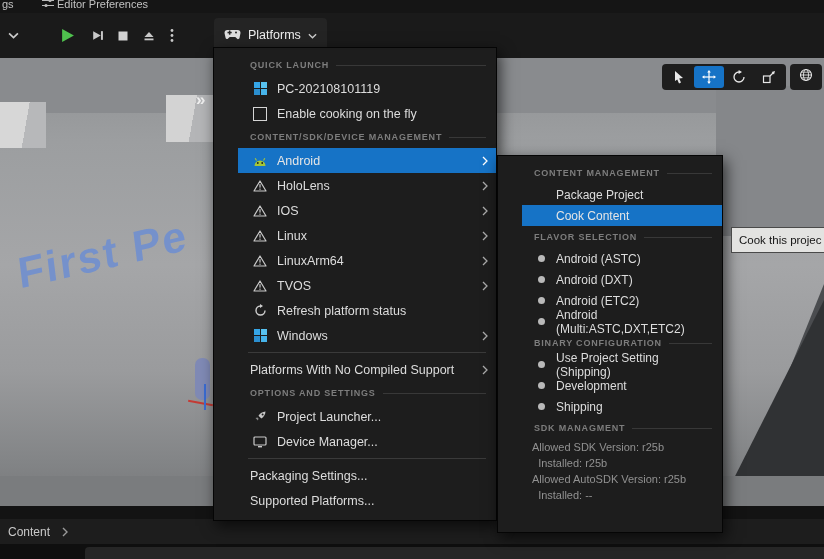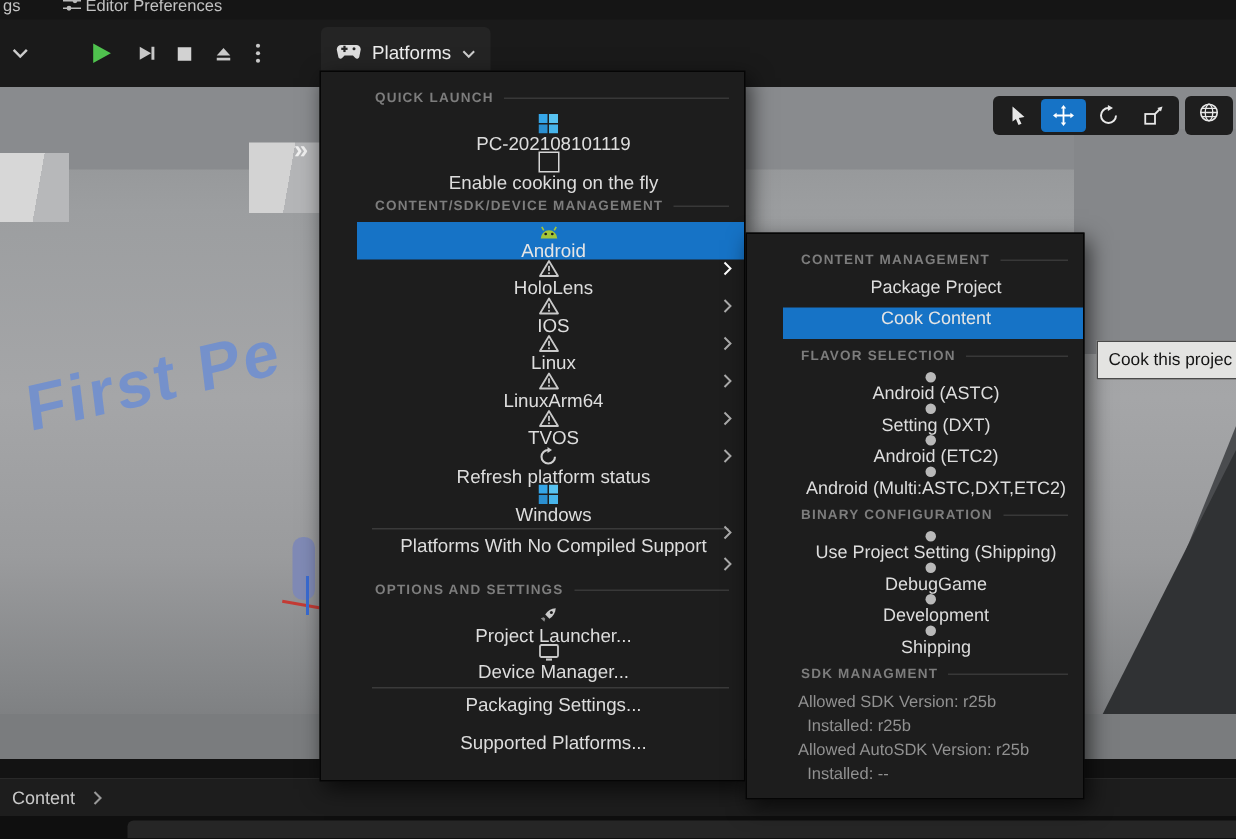--- a/index.html
+++ b/index.html
@@ -54,21 +54,21 @@
   .vtool.active{background:var(--accent,#1673c6);}
 
   
   .menu{position:absolute;background:#1d1d1d;border:1px solid #050505;box-shadow:3px 5px 14px rgba(0,0,0,.65);
     z-index:50;box-sizing:border-box;padding-top:6px;padding-left:24px;}
   .menu-main{left:213px;top:47px;width:284px;height:474px;}
   .menu-sub{left:497px;top:155px;width:226px;height:378px;z-index:55;}
   .mhdr{height:22px;display:flex;align-items:center;gap:7px;padding:0 10px 0 12px;
     font-size:9px;font-weight:bold;letter-spacing:.8px;color:#7d7d7d;text-transform:uppercase;}
   .mhdr::after{content:"";flex:1;height:1px;background:#383838;}
-  .mi{height:25px;display:flex;align-items:center;padding:0 8px 0 12px;font-size:12.5px;color:#dddddd;cursor:pointer;flex-direction:column;}
+  .mi{height:25px;display:flex;align-items:center;padding:0 8px 0 12px;font-size:12.5px;color:#dddddd;cursor:pointer;}
   .menu-sub .mi{height:21px;font-size:12px;}
   .mi .ic{width:20px;margin-right:7px;display:flex;align-items:center;justify-content:center;flex:none;}
   .menu-sub .mi .ic{width:14px;margin-right:8px;}
   .mi .arrow{margin-left:auto;display:flex;align-items:center;}
   .mi.selected{background:var(--accent,#1673c6);color:#e5e5e5;}
   .msep{height:1px;background:#3a3a3a;margin:4px 10px;}
   .checkbox{width:14px;height:14px;border:1.5px solid #d5d5d5;background:transparent;box-sizing:border-box;}
   .radio{width:7px;height:7px;border-radius:50%;background:#b9b9b9;}
   .sdk-line{font-size:11px;line-height:16px;color:#919191;padding-left:10px;white-space:pre-wrap;}
 
@@ -427,21 +427,21 @@
     <div class="mi">
       <span class="ic">
           <span class="radio"></span>
         </span>
       <span>Android (ASTC)</span>
     </div>
     <div class="mi">
       <span class="ic">
           <span class="radio"></span>
         </span>
-      <span>Setting (DXT)</span>
+      <span>Android (DXT)</span>
     </div>
     <div class="mi">
       <span class="ic">
           <span class="radio"></span>
         </span>
       <span>Android (ETC2)</span>
     </div>
     <div class="mi">
       <span class="ic">
           <span class="radio"></span>
@@ -449,26 +449,20 @@
       <span>Android (Multi:ASTC,DXT,ETC2)</span>
     </div>
 
     <div class="mhdr">BINARY CONFIGURATION</div>
 
     <div class="mi">
       <span class="ic">
           <span class="radio"></span>
         </span>
       <span>Use Project Setting (Shipping)</span>
-    </div>
-    <div class="mi">
-      <span class="ic">
-          <span class="radio"></span>
-        </span>
-      <span>DebugGame</span>
     </div>
     <div class="mi">
       <span class="ic">
           <span class="radio"></span>
         </span>
       <span>Development</span>
     </div>
     <div class="mi">
       <span class="ic">
           <span class="radio"></span>

